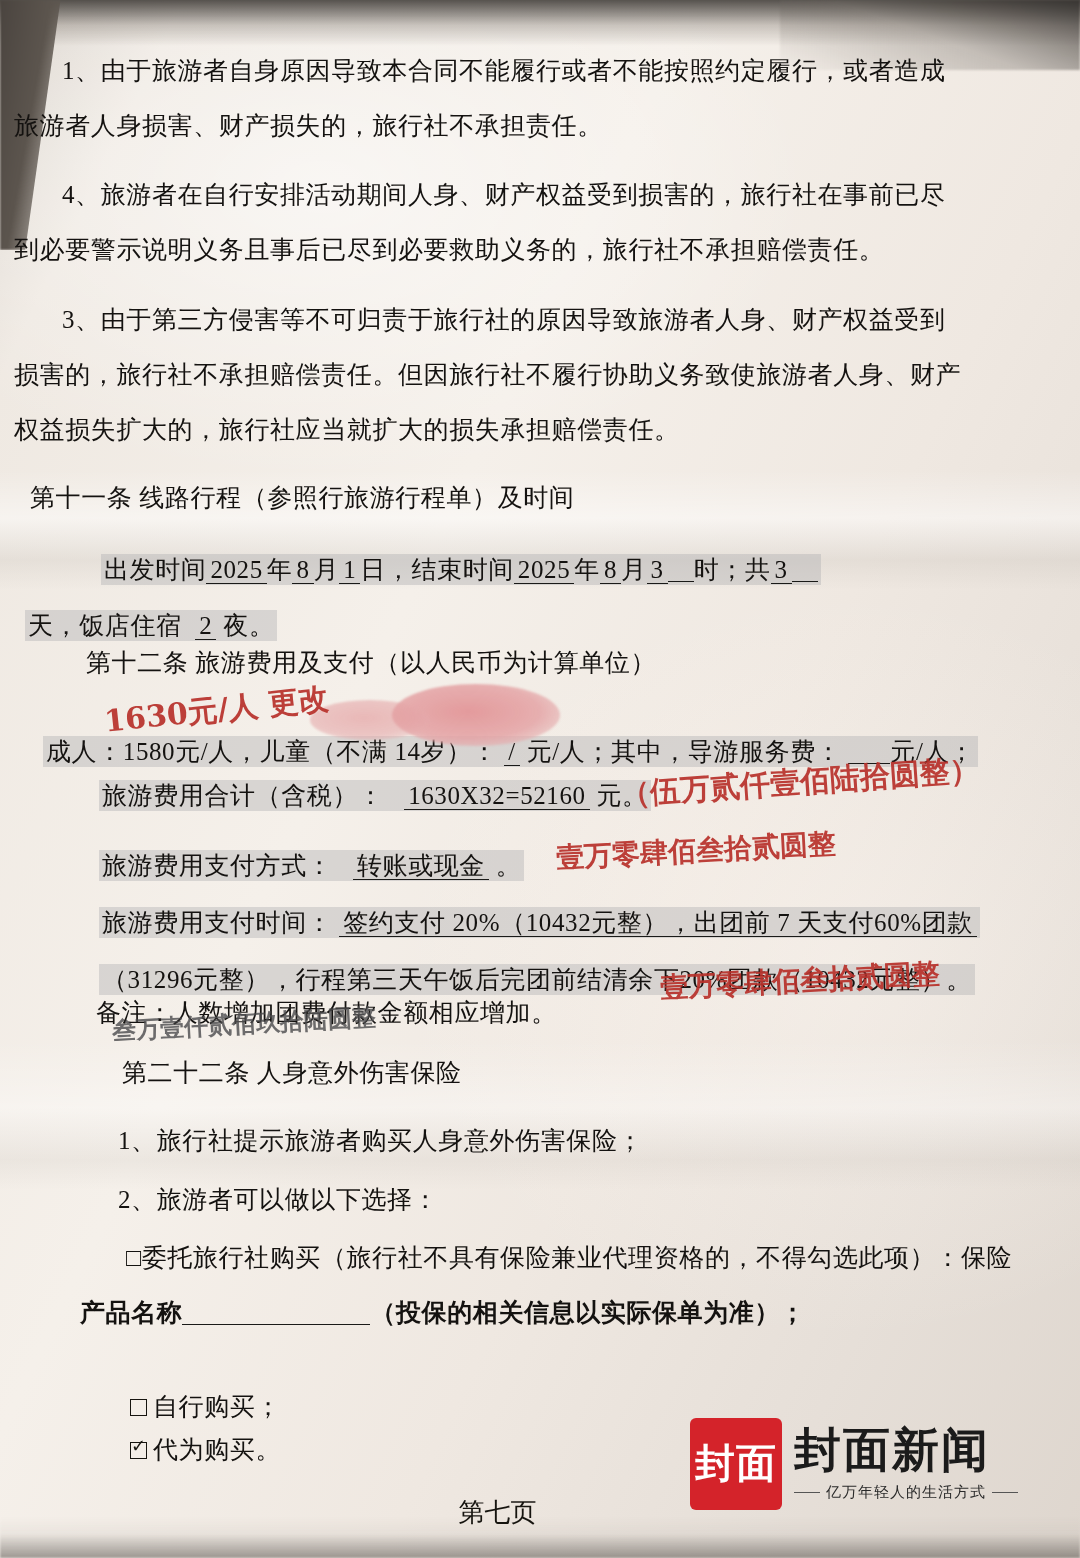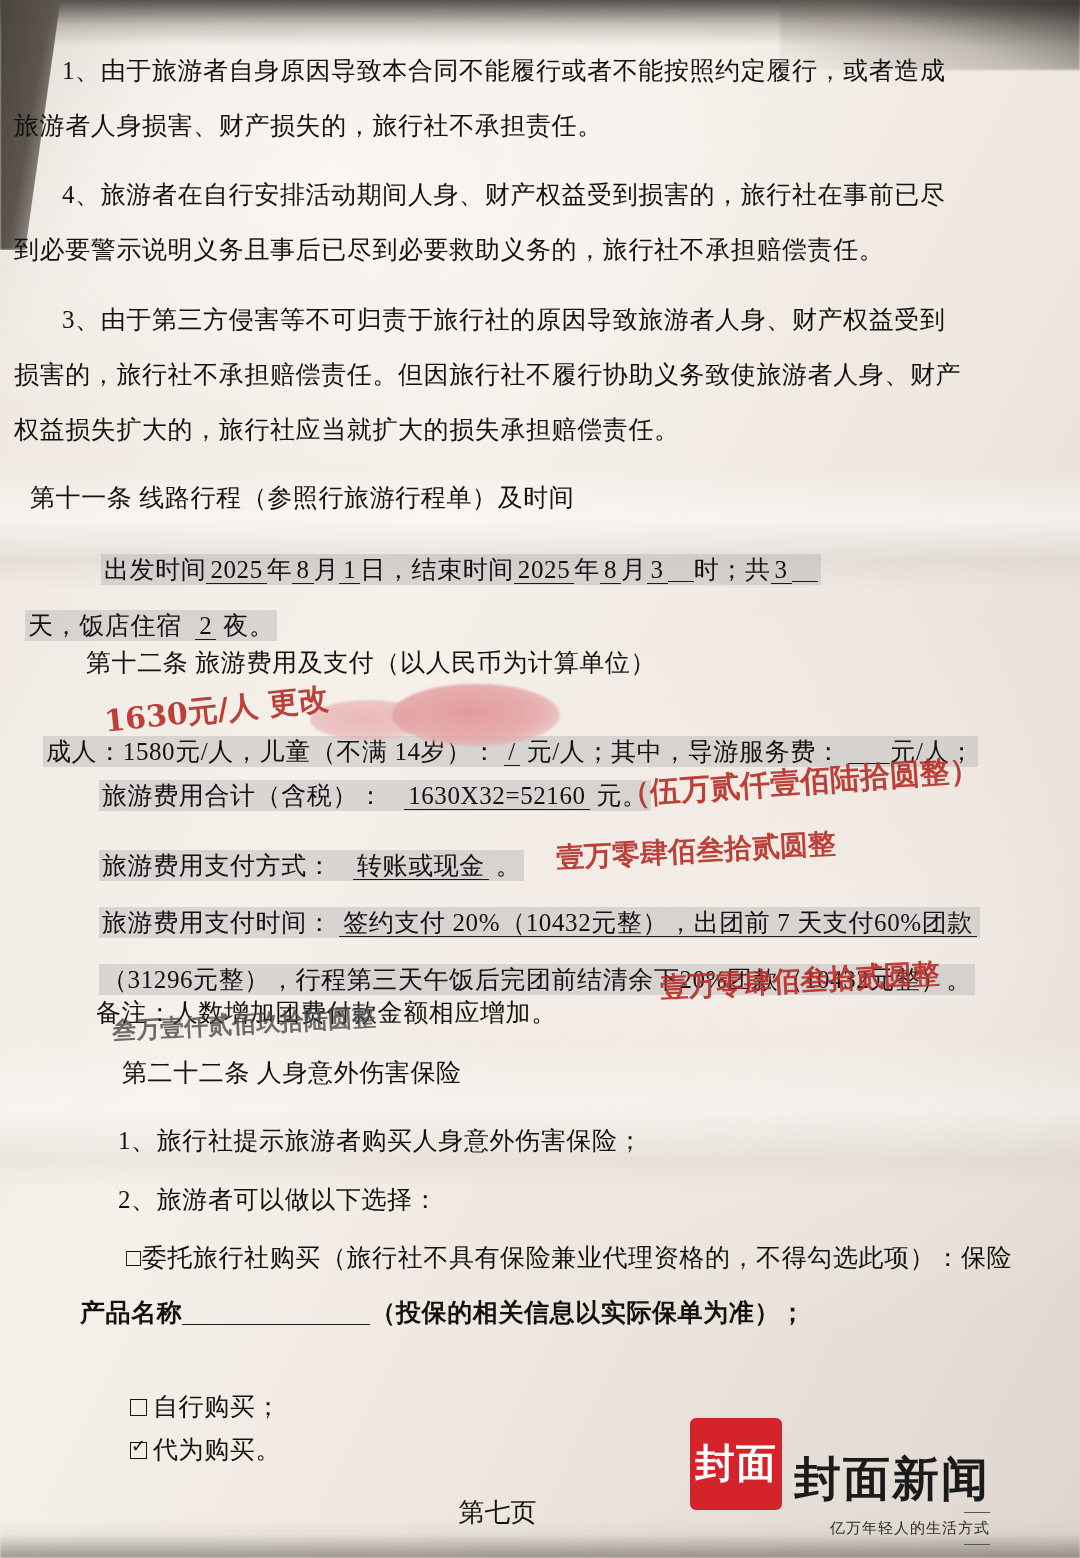--- a/index.html
+++ b/index.html
@@ -157,39 +157,37 @@
     font-family: "Liberation Serif", serif;
     padding: 2px;
     box-sizing: border-box;
   }
   .logo-text-wrap {
     margin-left: 12px;
     display: flex;
     flex-direction: column;
     justify-content: center;
     height: 92px;
-    margin-top: 36px;
   }
   .logo-title {
     font-size: 47px;
     font-weight: 700;
     color: #1b1b1b;
     letter-spacing: 2px;
     line-height: 1;
     font-family: "Liberation Serif", serif;
   }
   .logo-sub {
     margin-top: 9px;
     font-size: 15px;
     color: #2a2a2a;
     letter-spacing: 1px;
     display: flex;
-    align-items: flex-end;
+    align-items: center;
     gap: 6px;
-    flex-direction: column;
   }
   .logo-sub .rule {
     display: inline-block;
     width: 26px;
     height: 1px;
     background: #555;
   }
   .checkbox {
     display: inline-block;
     width: 15px;

